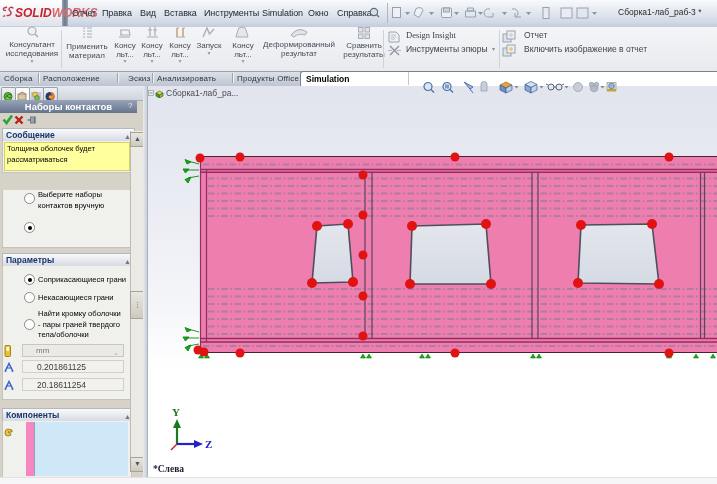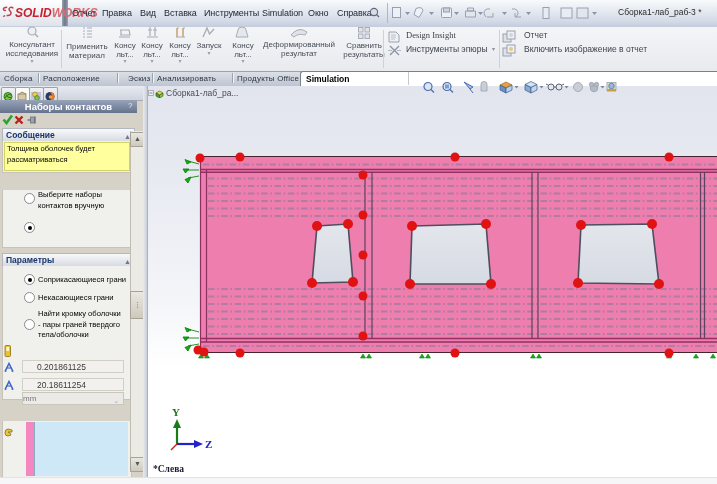--- a/index.html
+++ b/index.html
@@ -270,36 +270,37 @@
  <div class="abs ptext" style="left:38px;top:189px;">Соприкасающиеся грани</div>
  <div class="abs radio" style="left:24px;top:206px;"></div>
  <div class="abs ptext" style="left:38px;top:207px;">Некасающиеся грани</div>
  <div class="abs radio" style="left:24px;top:233px;"></div>
  <div class="abs ptext" style="left:38px;top:223px;">Найти кромку оболочки<br>- пары граней твердого<br>тела/оболочки</div>
 
  <svg class="abs" style="left:4px;top:259px;" width="8" height="12" viewBox="0 0 8 12">
       <rect x="1" y="0.5" width="5.5" height="11" rx="1" fill="#e8c230" stroke="#9a7a1a" stroke-width="0.9"></rect>
       <rect x="2.4" y="2" width="2.6" height="4" fill="#fff8c8"></rect>
     </svg>
- <div class="abs" style="left:22px;top:258px;width:102px;height:13px;background:#eceae6;border:1px solid #c9c6bd;font-size:8px;color:#787878;line-height:12px;box-sizing:border-box;margin-top:48px;">mm<span style="position:absolute;right:4px;top:2px;color:#9aa;font-size:7px;">⌄</span></div>
+ <div class="abs" style="left:22px;top:258px;width:102px;height:13px;background:#eceae6;border:1px solid #c9c6bd;font-size:8px;color:#787878;line-height:12px;padding-left:13px;box-sizing:border-box;">mm<span style="position:absolute;right:4px;top:2px;color:#9aa;font-size:7px;">⌄</span></div>
  <svg class="abs" style="left:4px;top:276px;" width="10" height="10" viewBox="0 0 10 10">
       <path d="M1.5 8.5 L5 1.5 L8.5 8.5" fill="none" stroke="#3a62c8" stroke-width="1.5"></path>
       <path d="M2.8 6 h4.4" stroke="#3a62c8" stroke-width="1.1"></path>
       <circle cx="1.5" cy="9" r="1" fill="#3a62c8"></circle>
       <circle cx="8.5" cy="9" r="1" fill="#3a62c8"></circle>
     </svg>
  <div class="abs" style="left:22px;top:274px;width:102px;height:13px;background:#f2f1ed;border:1px solid #d2cfc6;font-size:8.5px;color:#3a3a3a;line-height:12px;padding-left:14px;box-sizing:border-box;">0.201861125</div>
  <svg class="abs" style="left:4px;top:294px;" width="10" height="10" viewBox="0 0 10 10">
       <path d="M1.5 8.5 L5 1.5 L8.5 8.5" fill="none" stroke="#3a62c8" stroke-width="1.5"></path>
       <path d="M2.8 6 h4.4" stroke="#3a62c8" stroke-width="1.1"></path>
       <circle cx="1.5" cy="9" r="1" fill="#3a62c8"></circle>
       <circle cx="8.5" cy="9" r="1" fill="#3a62c8"></circle>
     </svg>
  <div class="abs" style="left:22px;top:292px;width:102px;height:13px;background:#f2f1ed;border:1px solid #d2cfc6;font-size:8.5px;color:#3a3a3a;line-height:12px;padding-left:14px;box-sizing:border-box;">20.18611254</div>
 
+ <div class="abs grphead" style="top:322px;">Компоненты<span class="chev">▲</span></div>
  <div class="abs grpbody" style="top:335px;height:56px;"></div>
  <svg class="abs" style="left:3px;top:340px;" width="12" height="12" viewBox="0 0 12 12">
       <path d="M2 7 q0 -4 3 -4 l4 1 v2 l-4 0 q3 1 3 3 l-3 1 q-3 0 -3 -3" fill="#e8c838" stroke="#8a6a1a" stroke-width="0.8"></path>
     </svg>
  <div class="abs" style="left:26px;top:336px;width:8px;height:54px;background:#f487c0;"></div>
  <div class="abs" style="left:34px;top:336px;width:94px;height:54px;background:#cfe8f8;border-left:1px solid #8aa8c0;box-sizing:border-box;"></div>
 
  <div class="abs" id="pscroll"></div>
  <div class="abs sbtn" style="left:130px;top:46px;">▲</div>
  <div class="abs sbtn" style="left:130px;top:371px;">▼</div>

